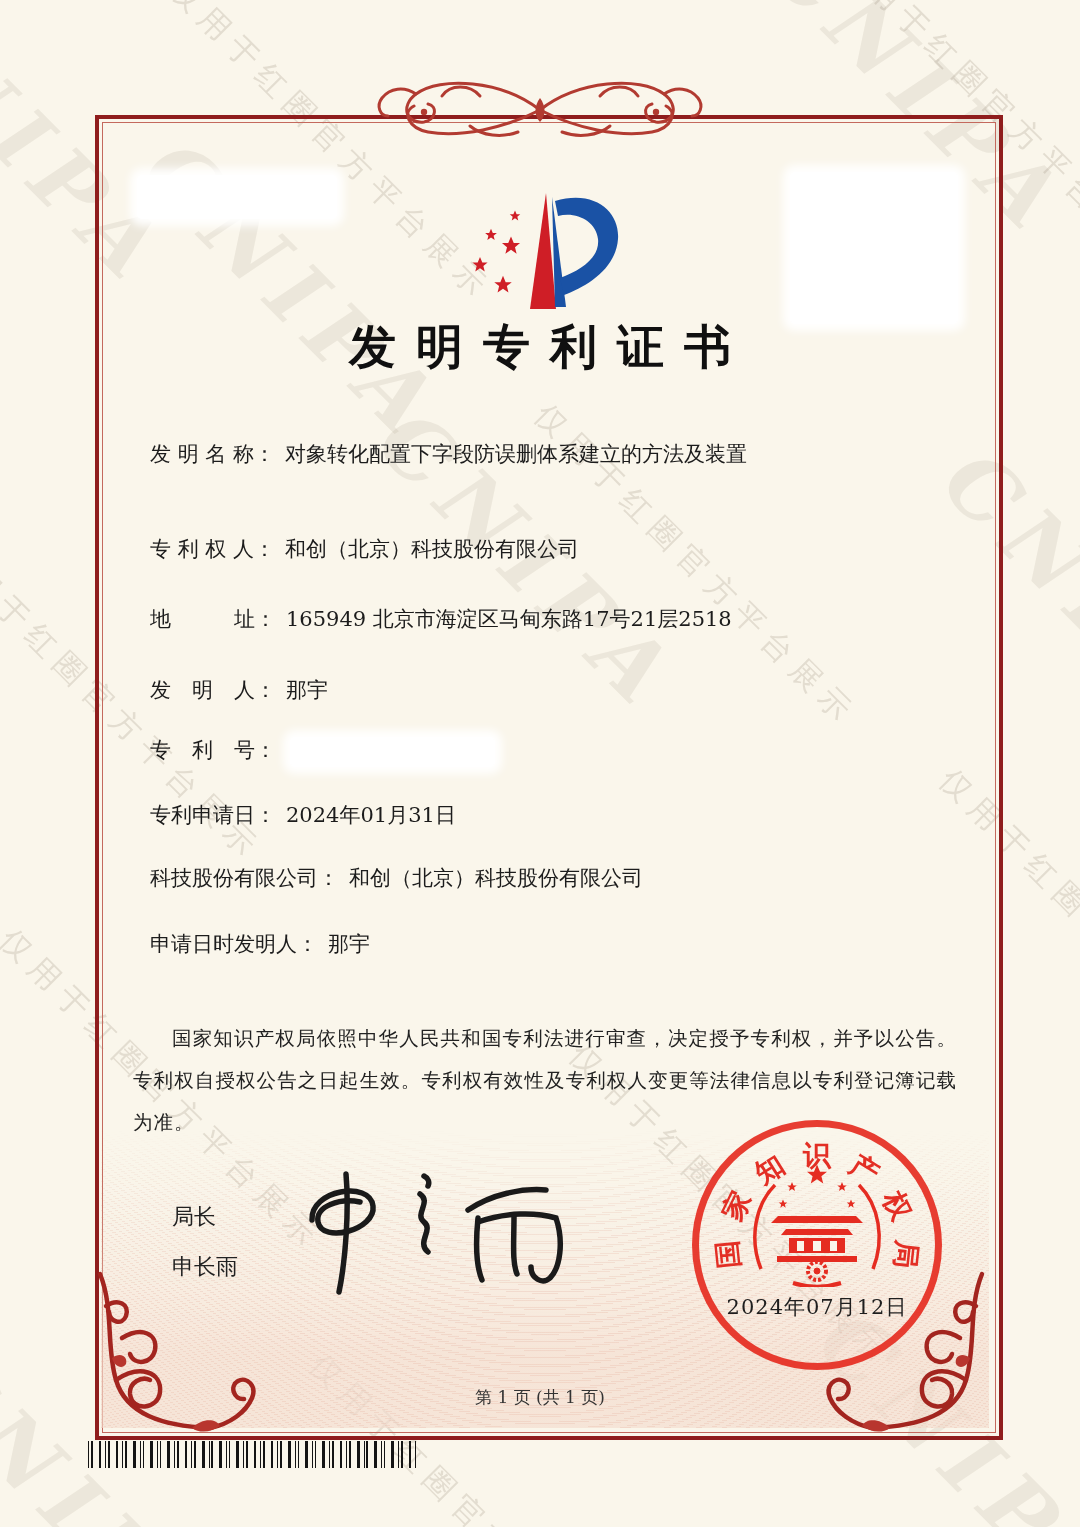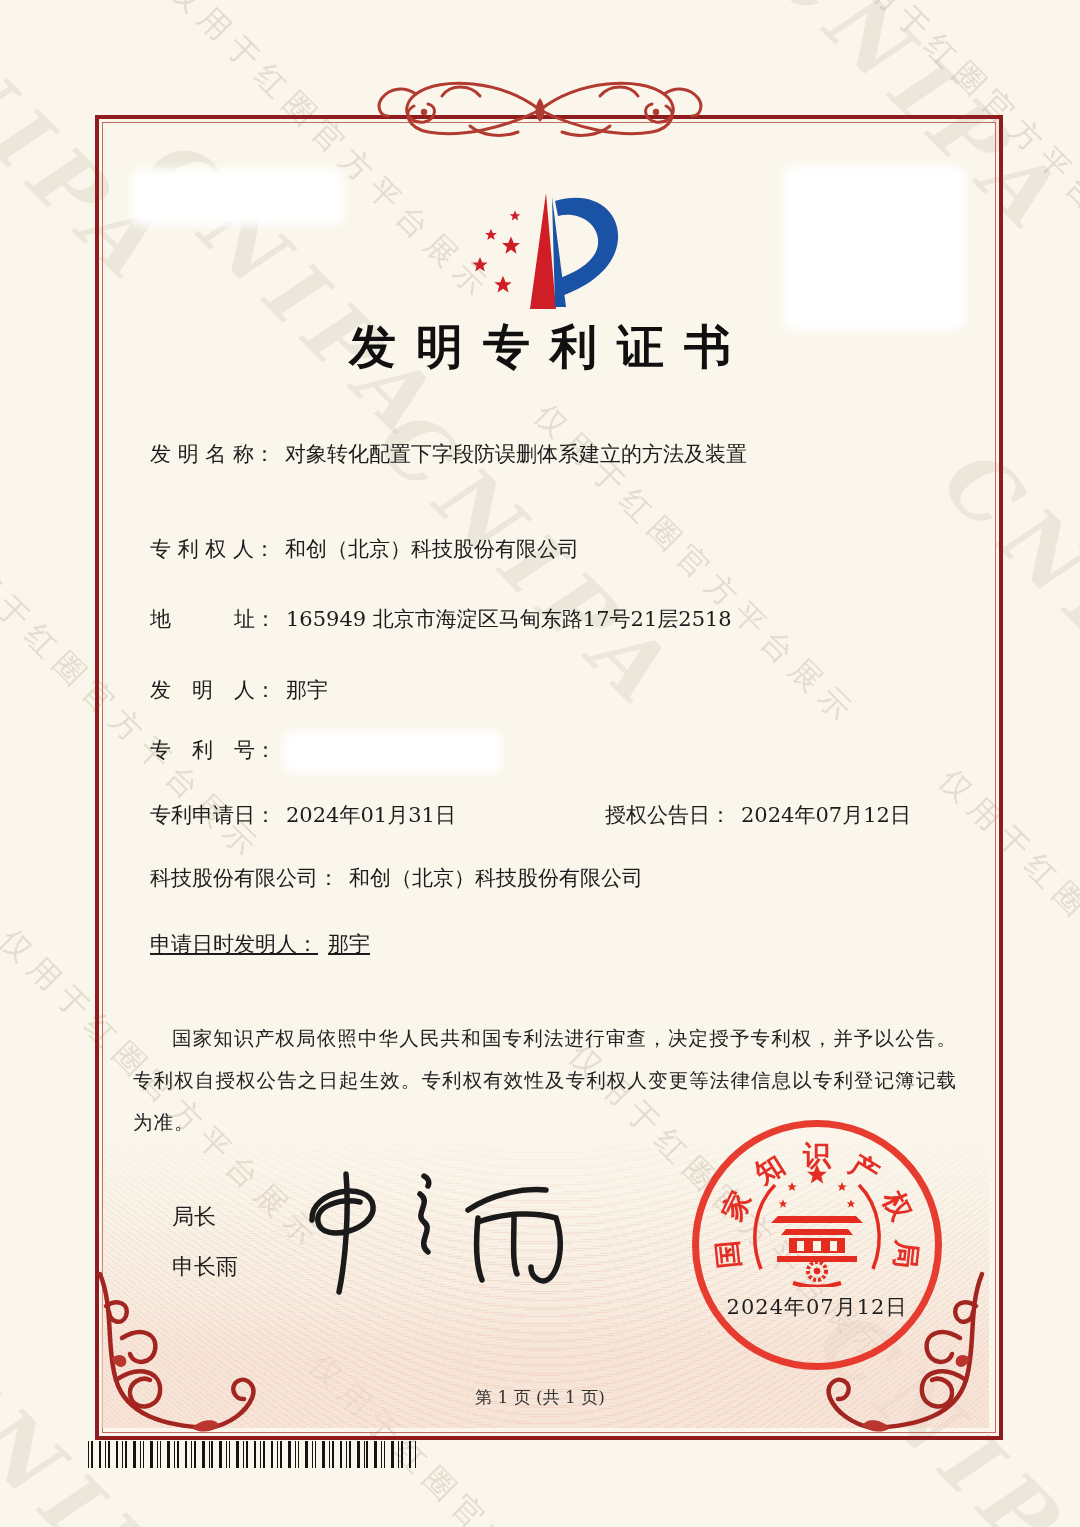--- a/index.html
+++ b/index.html
@@ -203,28 +203,25 @@
     <span class="lbl">地　　　址：</span><span class="val">165949 北京市海淀区马甸东路17号21层2518</span>
   </div>
   <div class="row" style="top:676px;">
     <span class="lbl">发　明　人：</span><span class="val">那宇</span>
   </div>
   <div class="row" style="top:736px;">
     <span class="lbl">专　利　号：</span><span class="redact redact-patent"></span>
   </div>
   <div class="row" style="top:801px;">
     <span class="lbl">专利申请日：</span><span class="val">2024年01月31日</span>
-    <span class="col2">
-      <span class="lbl">授权公告日：</span><span class="val">2024年07月12日</span>
-    </span>
   </div>
   <div class="row" style="top:864px;">
     <span class="lbl">科技股份有限公司：</span><span class="val">和创（北京）科技股份有限公司</span>
   </div>
-  <div class="row" style="top:930px;text-decoration:underline;">
+  <div class="row" style="top:930px;">
     <span class="lbl">申请日时发明人：</span><span class="val">那宇</span>
   </div>
 
   <p class="statement">国家知识产权局依照中华人民共和国专利法进行审查，决定授予专利权，并予以公告。专利权自授权公告之日起生效。专利权有效性及专利权人变更等法律信息以专利登记簿记载为准。</p>
 
   <div class="signer">
     <div>局长</div>
     <div>申长雨</div>
   </div>
 

